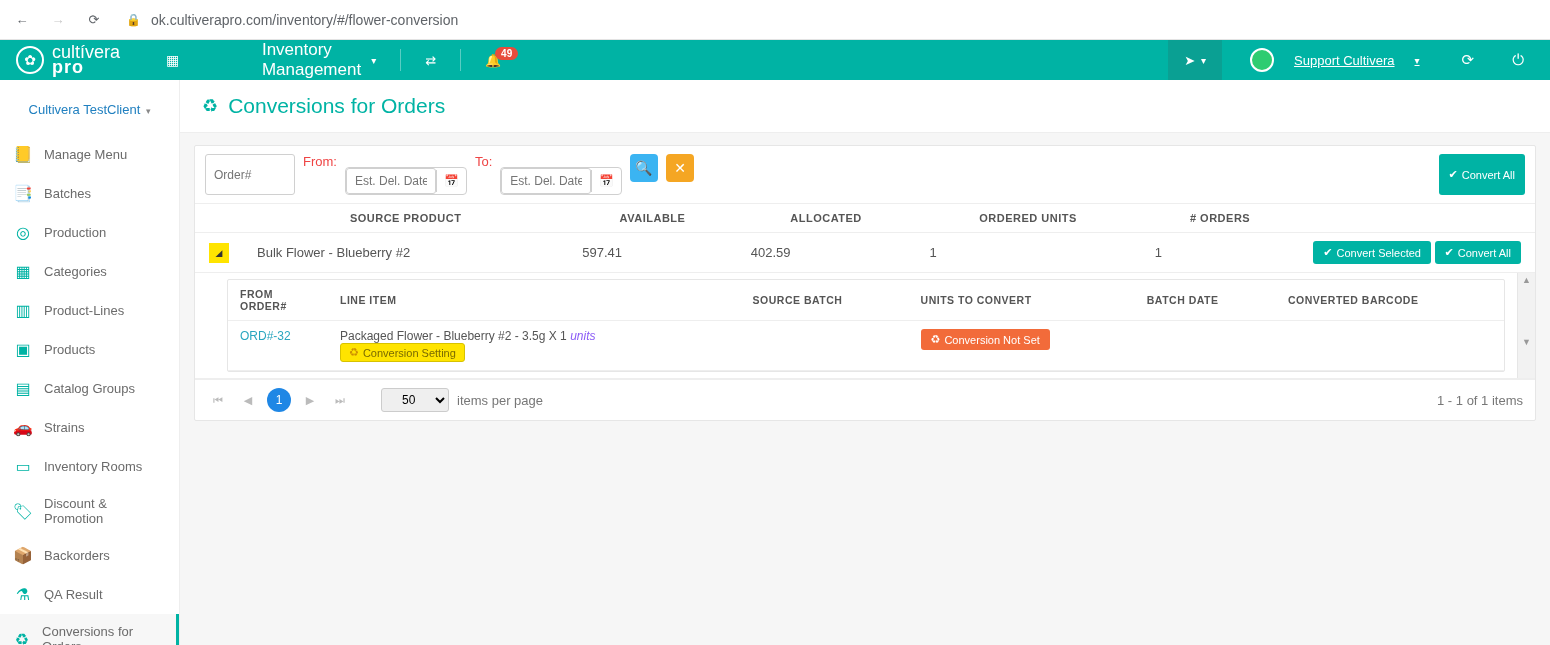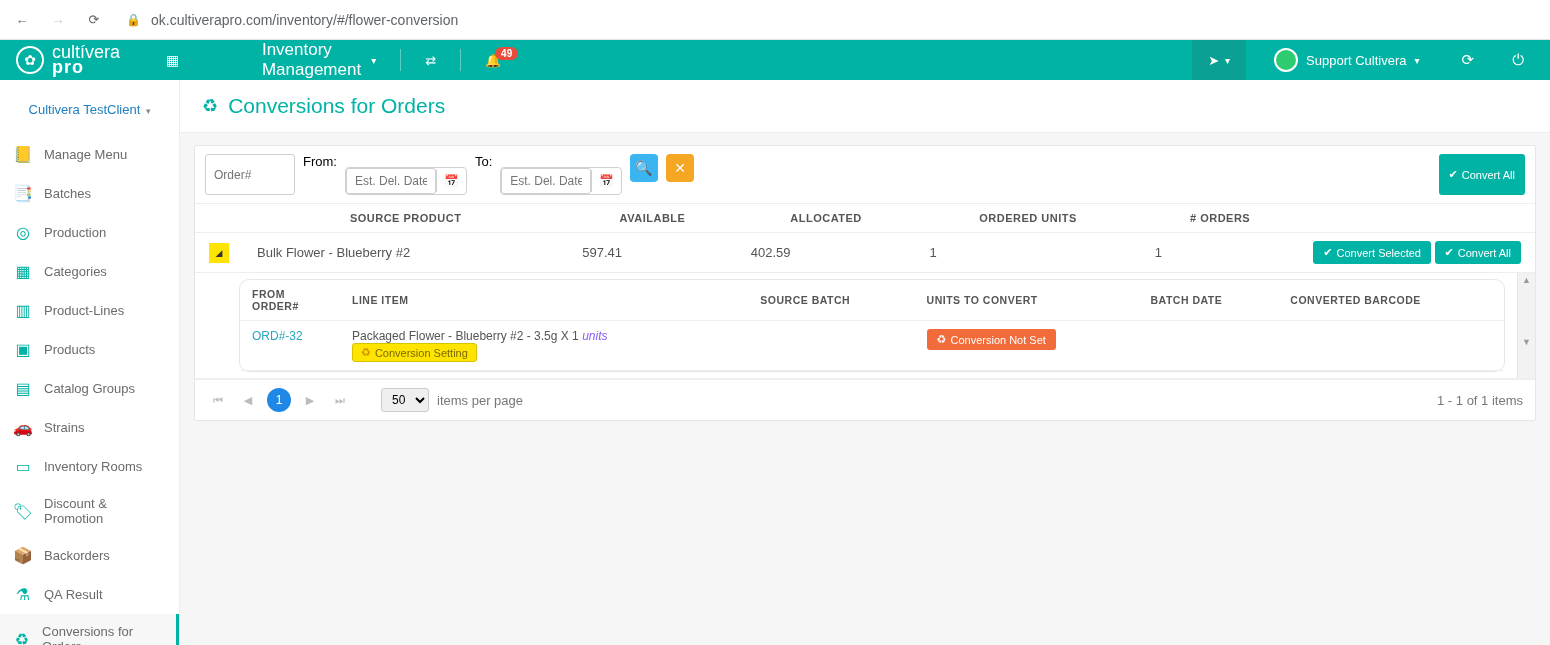--- a/index.html
+++ b/index.html
@@ -20,21 +20,21 @@
 .logo-text .bot { font-weight:600; letter-spacing:1px; }
 .topbar .module { display:flex; align-items:center; gap:8px; font-size:17px; margin-left:28px; cursor:pointer; }
 .topbar .module .grid { font-size:14px; }
 .topbar .module .caret { font-size:10px; margin-left:2px; }
 .topbar .divider { width:1px; height:22px; background:rgba(255,255,255,0.35); margin:0 6px; }
 .topbar .icon-btn { cursor:pointer; display:flex; align-items:center; }
 .bell-wrap { position:relative; display:flex; align-items:center; }
 .bell-wrap .badge { position:absolute; top:-6px; left:10px; background:#e74c3c; color:#fff; font-size:10px; border-radius:9px; padding:1px 6px; font-weight:600; }
 .topbar .spacer { flex:1; }
 .topbar .loc-btn { background:#0aa093; height:40px; display:flex; align-items:center; padding:0 16px; margin:0 -4px 0 0; cursor:pointer; gap:6px; }
-.user-block { display:flex; align-items:center; gap:8px; padding:0 14px; cursor:pointer; }
+.user-block { display:flex; align-items:center; gap:20px; padding:0 14px; cursor:pointer;text-decoration:underline; }
 .avatar { width:24px; height:24px; border-radius:50%; background:#2ecc71; border:2px solid #fff; box-shadow:0 0 0 1px #00b3a4; }
 .topbar .util { padding:0 10px; cursor:pointer; font-size:15px; }
 
 
 .shell { display:flex; min-height:calc(100vh - 80px); }
 .sidebar { width:180px; background:#fff; border-right:1px solid #eee; padding-top:10px; }
 .client-picker { color:#2180c0; font-size:13px; text-align:center; padding:12px 0 18px; cursor:pointer; }
 .client-picker .caret { font-size:9px; color:#888; margin-left:2px; }
 .side-item { display:flex; align-items:center; gap:12px; padding:10px 14px; color:#6b6b6b; font-size:13px; cursor:pointer; }
 .side-item .ico { width:18px; color:#00b3a4; font-size:16px; display:flex; justify-content:center; }
@@ -43,52 +43,52 @@
 .content { flex:1; background:#f6f6f6; }
 .page-head { background:#fff; padding:14px 22px; border-bottom:1px solid #eee; display:flex; align-items:center; gap:10px; }
 .page-head .recycle-ico { color:#00b3a4; font-size:18px; }
 .page-head h1 { color:#00b3a4; font-size:21px; font-weight:400; }
 
 .panel-wrap { padding:12px 14px; }
 .panel { background:#fff; border:1px solid #e6e6e6; border-radius:2px; }
 
 .filter-row { padding:8px 10px; display:flex; gap:8px; border-bottom:1px solid #eee; }
 .filter-row input[type=text] { border:1px solid #d0d0d0; border-radius:3px; padding:5px 8px; font-size:12px; width:90px; }
-.filter-row .lbl { font-size:13px; color:#000000; }
+.filter-row .lbl { font-size:13px; color:#ef4444; }
 .date-box { display:flex; align-items:center; border:1px solid #d0d0d0; border-radius:4px; overflow:hidden;margin-top:13px; }
 .date-box input { border:none; padding:5px 8px; font-size:12px; width:88px; outline:none; }
 .date-box .cal { border-left:1px solid #d0d0d0; padding:4px 7px; color:#888; font-size:12px; cursor:pointer; }
 .sq-btn { width:28px; height:28px; border-radius:4px; display:flex; align-items:center; justify-content:center; color:#fff; cursor:pointer; font-size:14px; }
 .sq-btn.blue  { background:#3bb4f2; }
 .sq-btn.orange{ background:#f5a623; }
 .filter-row .spacer { flex:1; }
 .btn-teal { background:#00b3a4; color:#fff; border:none; border-radius:3px; padding:5px 10px; font-size:11px; cursor:pointer; display:inline-flex; align-items:center; gap:4px; }
 
 .grid { width:100%; border-collapse:collapse; }
 .grid th { text-align:center; font-size:11px; letter-spacing:0.5px; color:#555; font-weight:700; padding:8px 14px; border-bottom:1px solid #eee; }
 .grid td { padding:8px 14px; font-size:13px; color:#555; border-bottom:1px solid #eee; }
 .expander { width:20px; height:20px; background:#ffe400; display:inline-flex; align-items:center; justify-content:center; font-size:9px; color:#333; cursor:pointer; }
 .row-actions { text-align:right; white-space:nowrap; }
 
-.sub-panel { margin:6px 12px 6px 44px; border:1px solid #e6e6e6; border-radius:10px; background:#fff; }
+.sub-panel { margin:6px 12px 6px 32px; border:1px solid #e6e6e6; border-radius:2px; background:#fff; }
 .sub-panel table { width:100%; border-collapse:collapse; }
 .sub-panel th { font-size:10.5px; font-weight:700; letter-spacing:0.5px; color:#555; padding:8px 12px; text-align:left; }
 .sub-panel td { font-size:12px; color:#555; padding:8px 12px; vertical-align:top; }
 .link { color:#2aa6bf; cursor:pointer; }
 .conv-setting-btn { display:inline-flex; align-items:center; gap:4px; background:#ffe400; border:1px solid #d7c200; border-radius:3px; padding:2px 8px; font-size:11px; color:#7a6a00; cursor:pointer; }
 .conv-setting-btn .ci { color:#cc8f00; }
 .orange-pill { background:#f26b3a; color:#fff; border:none; border-radius:3px; padding:4px 10px; font-size:11px; cursor:pointer; display:inline-flex; align-items:center; gap:4px; }
 
 .scroll-track { width:18px; background:#f2f2f2; border-left:1px solid #e6e6e6; }
 .scroll-arrow { font-size:9px; color:#999; text-align:center; padding:2px 0; cursor:pointer; }
 
 .pager { display:flex; align-items:center; gap:8px; padding:8px 12px; border-top:1px solid #eee; color:#777; }
 .pager .pg-btn { width:22px; height:22px; display:flex; align-items:center; justify-content:center; color:#bbb; cursor:pointer; font-size:11px; }
 .pager .pg-num { width:24px; height:24px; border-radius:50%; background:#1f87e5; color:#fff; display:flex; align-items:center; justify-content:center; font-size:12px; cursor:pointer; }
-.pager select { border:1px solid #ccc; border-radius:3px; padding:3px 6px; font-size:12px; }
+.pager select { border:1px solid #ccc; border-radius:3px; padding:3px 16px; font-size:12px; }
 .pager .spacer { flex:1; }
 </style>
 </head>
 <body>
 
 <div class="browser-bar">
   <div class="nav-btn">←</div>
   <div class="nav-btn" style="color:#c7c7c7">→</div>
   <div class="nav-btn">⟳</div>
   <div class="addr-area">

